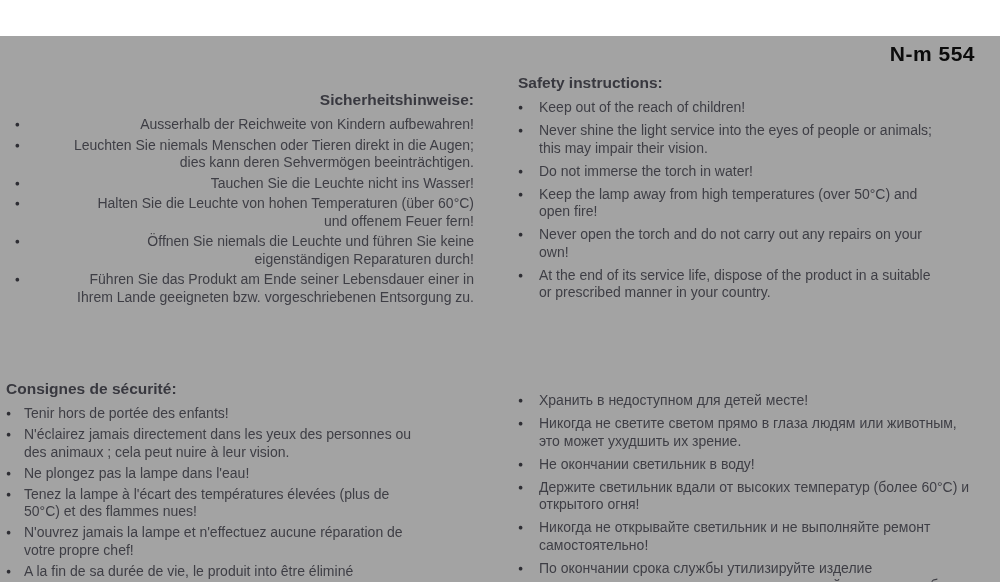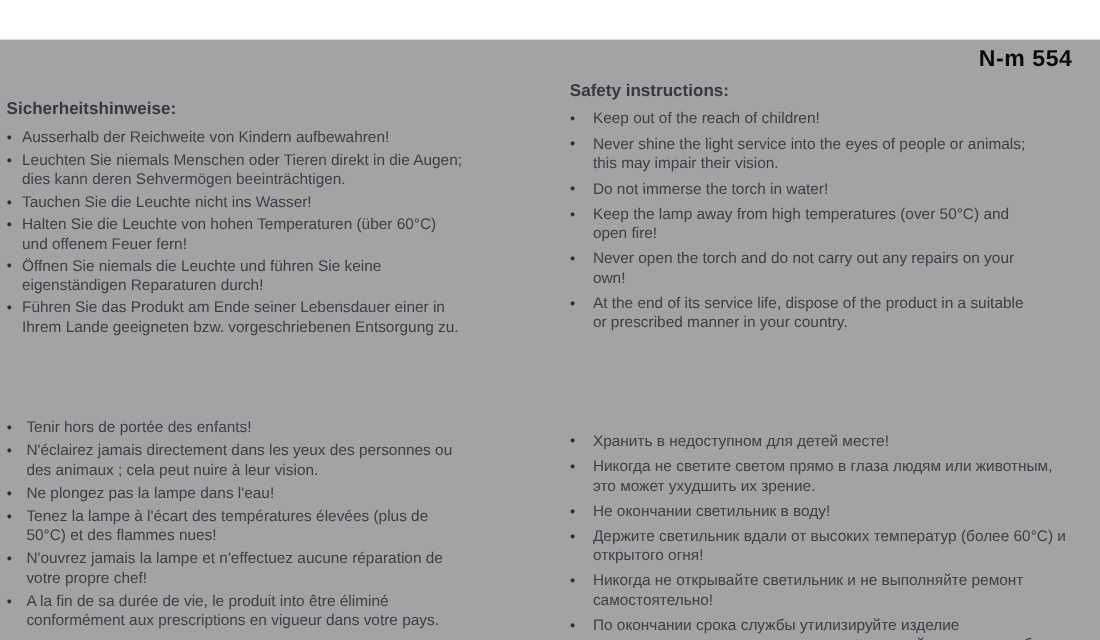--- a/index.html
+++ b/index.html
@@ -39,21 +39,21 @@
   .bullet {
     flex: 0 0 auto;
     font-size: 8.5px;
     line-height: 17.5px;
     color: #2e2e34;
   }
   .txt {
     flex: 1 1 auto;
     white-space: pre-line;
   }
-  .sec-de { left: 6px;   top: 55px;  width: 468px; }
+  .sec-de { left: 6px;   top: 55px;  width: 468px; text-align: right; }
   .sec-en { left: 518px; top: 38px;  width: 480px; }
   .sec-fr { left: 6px;   top: 344px; width: 472px; }
   .sec-ru { left: 518px; top: 356px; width: 481px; }
   .sec-de .bullet { width: 14px; }
   .sec-fr .bullet { width: 18px; }
   .sec-en .bullet, .sec-ru .bullet { width: 21px; }
   .sec-de .item { margin-bottom: 3px; }
   .sec-fr .item { margin-bottom: 3.5px; }
   .sec-en .item, .sec-ru .item { margin-bottom: 5.5px; }
 </style>
@@ -122,20 +122,21 @@
 own!</span>
     </div>
     <div class="item">
       <span class="bullet">●</span>
       <span class="txt">At the end of its service life, dispose of the product in a suitable
 or prescribed manner in your country.</span>
     </div>
   </section>
 
   <section class="sec sec-fr">
+    <h2>Consignes de sécurité:</h2>
     <div class="item">
       <span class="bullet">●</span>
       <span class="txt">Tenir hors de portée des enfants!</span>
     </div>
     <div class="item">
       <span class="bullet">●</span>
       <span class="txt">N'éclairez jamais directement dans les yeux des personnes ou
 des animaux ; cela peut nuire à leur vision.</span>
     </div>
     <div class="item">

